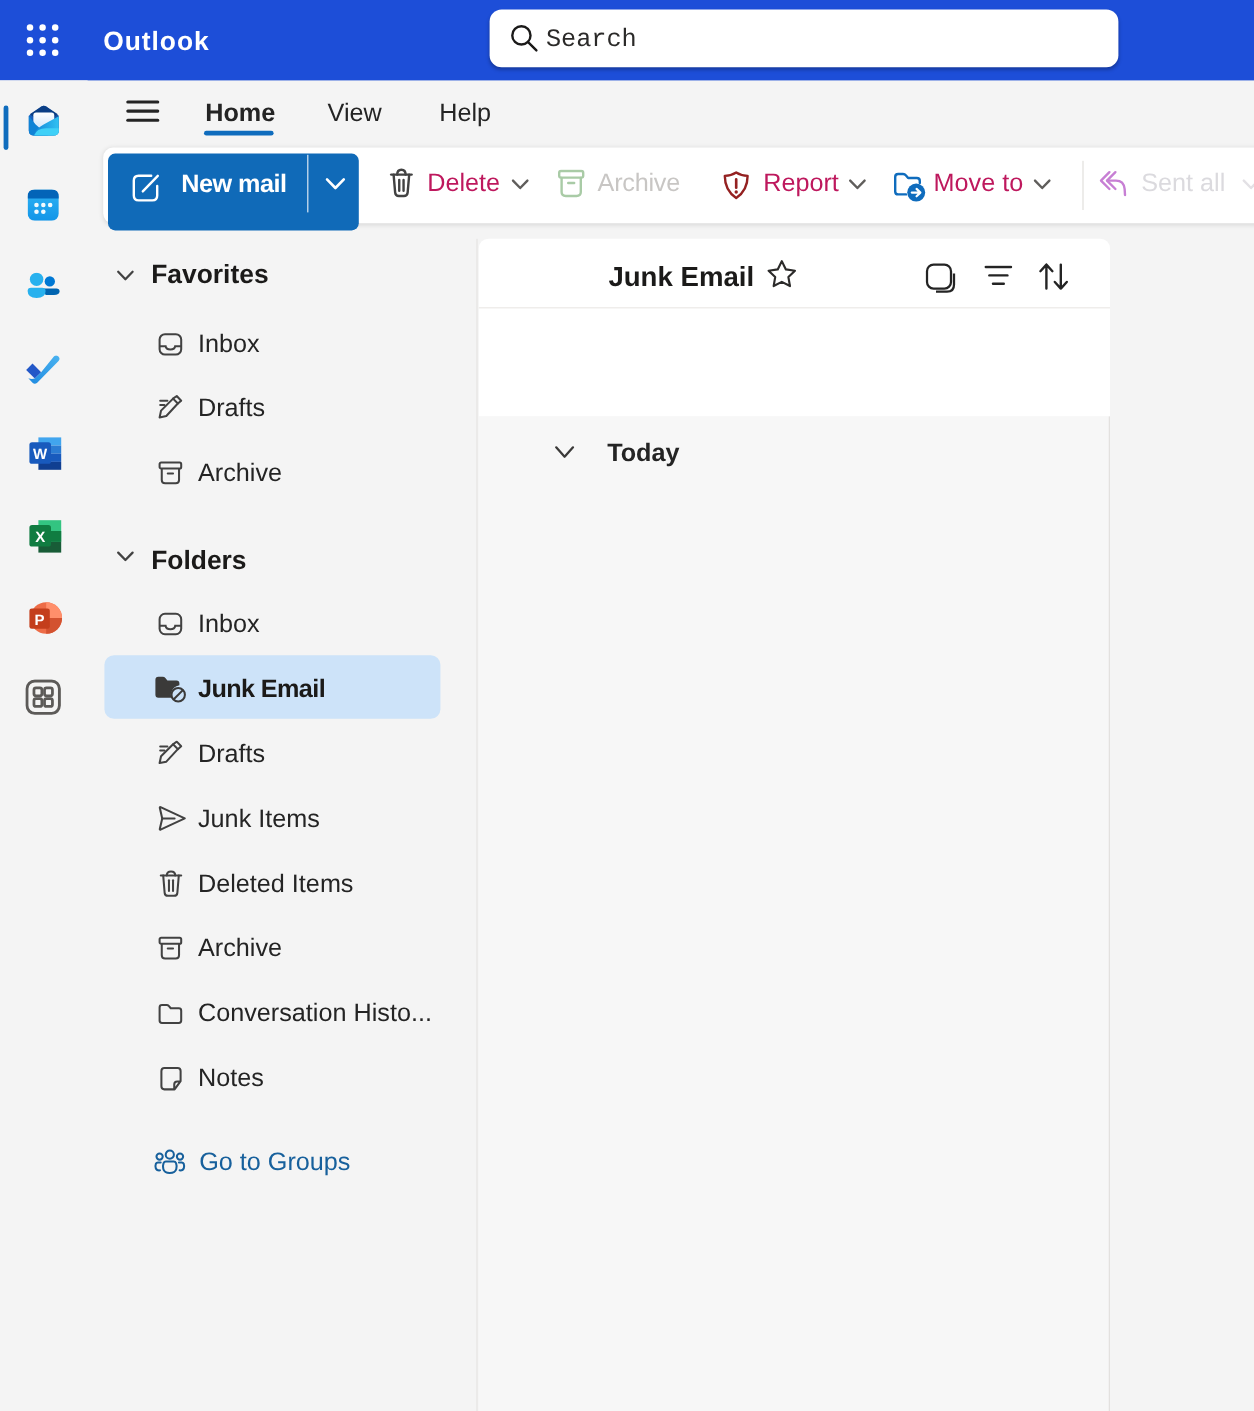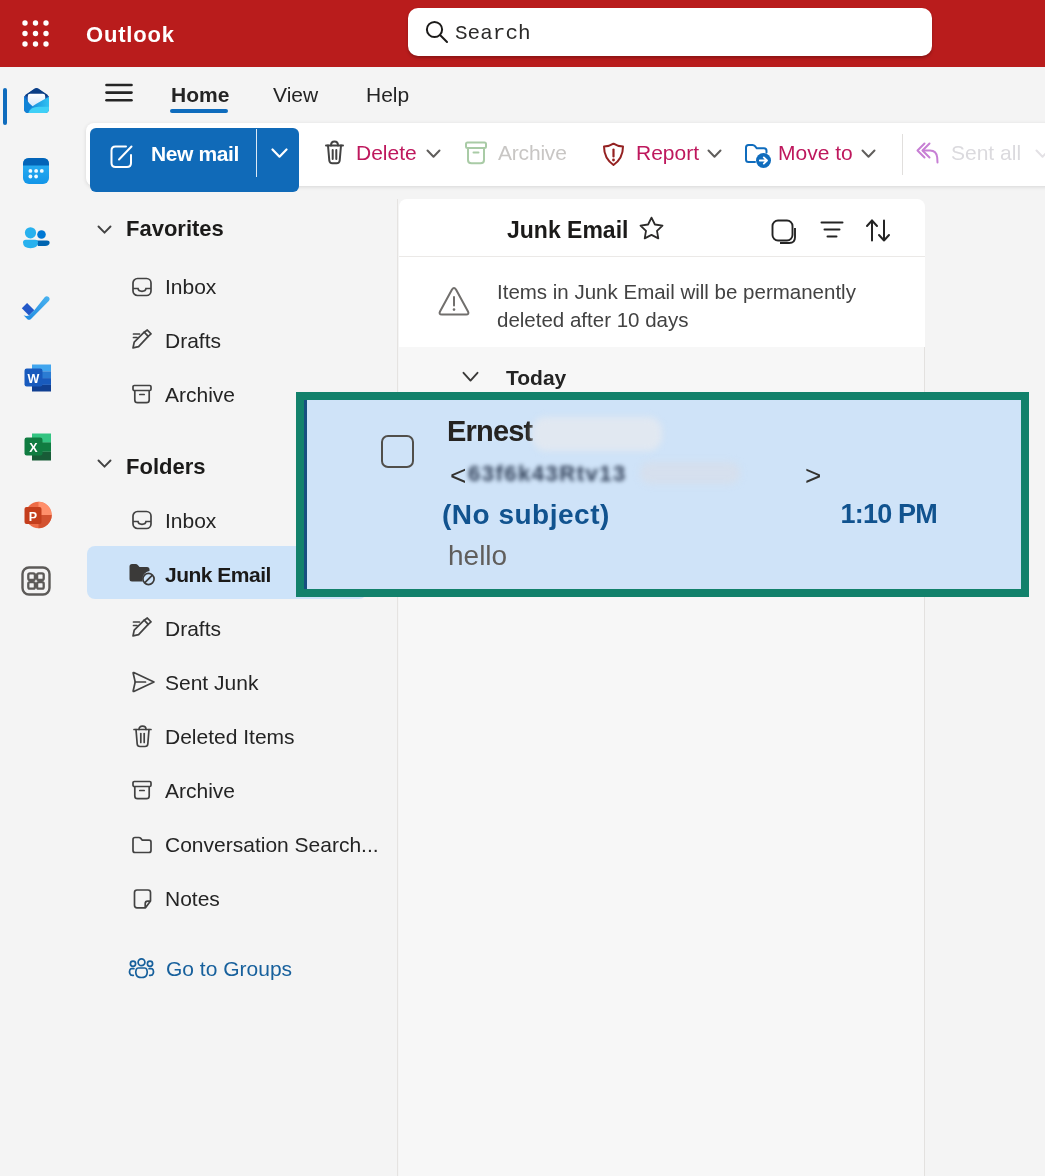--- a/index.html
+++ b/index.html
@@ -1,21 +1,21 @@
 <!DOCTYPE html>
 <html><head>
 <meta charset="utf-8">
 <style>
   * { margin:0; padding:0; box-sizing:border-box; }
   html,body { width:1045px; height:1176px; overflow:hidden; }
   body { font-family:"Liberation Sans", sans-serif; background:#f4f4f4; }
   .abs { position:absolute; }
   #stage { position:relative; width:1045px; height:1176px; background:#f4f4f4; }
   
-  #header { left:0; top:0; width:1045px; height:67px; background:#b91c1c; }
+  #header { left:0; top:0; width:1045px; height:67px; background:#1d4ed8; }
   #search { left:408px; top:8px; width:524px; height:48px; background:#fff; border-radius:10px; box-shadow:0 2px 3px rgba(0,0,0,.25); }
   #search .mag { left:16px; top:11px; }
   #search .ph { left:47px; top:14px; font-size:21px; color:#2b2a29;font-family:Liberation Mono, monospace; }
   #logo { left:86px; top:22px; font-size:22px; font-weight:700; color:#fff; letter-spacing:0.8px; }
   
   #rail { left:0; top:67px; width:73px; height:1109px; background:#f4f4f4; }
   #railsel { left:3px; top:88px; width:4px; height:37px; border-radius:2px; background:#0f6cbd; }
   
   .tab { font-size:21px; color:#242424; }
   #homeTab { left:171px; top:83px; font-weight:700; }
@@ -320,21 +320,21 @@
           <path d="M2.5 5 H8.5 M2.5 8.5 H6"></path>
         </g>
       </svg>
     <div class="abs sideItem" style="left:92px;top:418px;">Drafts</div>
     <svg class="abs icn" style="left:58px;top:471px;" width="25" height="24" viewBox="0 0 25 24">
         <g fill="none" stroke="#424242" stroke-width="1.7" stroke-linecap="round" stroke-linejoin="round">
           <path d="M2.8 2.6 L23 12 L2.8 21.4 Q2 21.7 2.2 20.7 L4.2 12 L2.2 3.3 Q2 2.3 2.8 2.6 Z"></path>
           <path d="M4.2 12 H14.5"></path>
         </g>
       </svg>
-    <div class="abs sideItem" style="left:92px;top:472px;">Sent Junk</div>
+    <div class="abs sideItem" style="left:92px;top:472px;">Junk Items</div>
     <svg class="abs icn" style="left:59px;top:526px;" width="21" height="23" viewBox="0 0 21 23">
         <g fill="none" stroke="#424242" stroke-width="1.7" stroke-linecap="round">
           <path d="M2 4.5 H19"></path>
           <path d="M7 4.5 Q7 1.2 10.5 1.2 Q14 1.2 14 4.5"></path>
           <path d="M4 4.5 L5.2 19 Q5.4 21.5 8 21.5 H13 Q15.6 21.5 15.8 19 L17 4.5"></path>
           <path d="M8.8 8.5 V17.5"></path>
           <path d="M12.2 8.5 V17.5"></path>
         </g>
       </svg>
     <div class="abs sideItem" style="left:92px;top:526px;">Deleted Items</div>
@@ -342,21 +342,21 @@
         <g fill="none" stroke="#424242" stroke-width="1.7" stroke-linecap="round">
           <rect x="2" y="2.5" width="18" height="5" rx="1.3"></rect>
           <path d="M3.8 7.8 V17 Q3.8 19.7 6.6 19.7 H15.4 Q18.2 19.7 18.2 17 V7.8"></path>
           <path d="M8.8 11.5 H13.2"></path>
         </g>
       </svg>
     <div class="abs sideItem" style="left:92px;top:580px;">Archive</div>
     <svg class="abs icn" style="left:58px;top:635px;" width="22" height="22" viewBox="0 0 22 22">
         <path d="M2 5.5 Q2 3.5 4 3.5 H7.8 Q9 3.5 9.8 4.4 L11.3 6.2 H18 Q20 6.2 20 8.2 V16.5 Q20 18.5 18 18.5 H4 Q2 18.5 2 16.5 Z" fill="none" stroke="#424242" stroke-width="1.7" stroke-linejoin="round"></path>
       </svg>
-    <div class="abs sideItem" style="left:92px;top:634px;">Conversation Search...</div>
+    <div class="abs sideItem" style="left:92px;top:634px;">Conversation Histo...</div>
     <svg class="abs icn" style="left:59px;top:689px;" width="21" height="22" viewBox="0 0 21 22">
         <path d="M2.5 4.5 Q2.5 2 5 2 H16 Q18.5 2 18.5 4.5 V13 L13.5 19.8 H5 Q2.5 19.8 2.5 17.3 Z M18.2 13.2 H15.7 Q13.2 13.2 13.2 15.7 V19.5" fill="none" stroke="#424242" stroke-width="1.7" stroke-linejoin="round"></path>
       </svg>
     <div class="abs sideItem" style="left:92px;top:688px;">Notes</div>
 
     <svg class="abs" style="left:55px;top:758px;" width="27" height="24" viewBox="0 0 27 24">
       <g fill="none" stroke="#17609c" stroke-width="1.7" stroke-linecap="round">
         <circle cx="13.5" cy="5.2" r="3.4"></circle>
         <circle cx="5" cy="6.8" r="2.6"></circle>
         <circle cx="22" cy="6.8" r="2.6"></circle>
@@ -391,40 +391,18 @@
         <line x1="7.5" y1="15.5" x2="16.5" y2="15.5"></line>
       </g>
     </svg>
     <svg class="abs" style="left:235px;top:8px;" width="26" height="25" viewBox="0 0 26 25">
       <g fill="none" stroke="#242424" stroke-width="2" stroke-linecap="round" stroke-linejoin="round">
         <path d="M7 22.5 V2.5 M7 2.5 L2 8 M7 2.5 L12 8"></path>
         <path d="M19 2.5 V22.5 M19 22.5 L14 17 M19 22.5 L24 17"></path>
       </g>
     </svg>
   </div>
-  <div id="warning" class="abs" style="left:399px;top:270px;width:526px;height:77px;">
-    <svg class="abs" style="left:39px;top:16px;" width="32" height="32" viewBox="0 0 32 32">
-      <path d="M14 3.6 Q16 0.6 18 3.6 L30 25.5 Q31.4 28.4 28.2 28.4 H3.8 Q0.6 28.4 2 25.5 Z" fill="none" stroke="#716f6d" stroke-width="2" stroke-linejoin="round"></path>
-      <line x1="16" y1="11" x2="16" y2="19.5" stroke="#716f6d" stroke-width="2" stroke-linecap="round"></line>
-      <circle cx="16" cy="23.6" r="1.3" fill="#716f6d"></circle>
-    </svg>
-    <div class="abs warnTxt" style="left:98px;top:10px;">Items in Junk Email will be permanently</div>
-    <div class="abs warnTxt" style="left:98px;top:38px;">deleted after 10 days</div>
-  </div>
   <svg class="abs" style="left:462px; top:371px;" width="17" height="13" viewBox="0 0 17 13">
       <path d="M1.5 1.8 L8.5 9.6 L15.5 1.8" fill="none" stroke="#3b3a39" stroke-width="1.9" stroke-linecap="round" stroke-linejoin="round"></path>
     </svg>
   <div id="todayLbl" class="abs">Today</div>
 
-  <div id="anno" class="abs">
-    <div id="annobar" class="abs"></div>
-    <div id="annobox" class="abs"></div>
-    <div class="ern abs">Ernest</div>
-    <div class="abs" style="left:228px;top:17px;width:130px;height:34px;border-radius:14px;background:rgba(228,233,240,.85);filter:blur(3px);"></div>
-    <div class="abs" style="left:146px;top:60px;font-size:28px;color:#33322f;">&lt;</div>
-    <div class="abs" style="left:164px;top:61px;font-size:22px;font-weight:600;color:#2e3d55;filter:blur(2.3px);letter-spacing:1.5px;">63f6k43Rtv13</div>
-    <div class="abs" style="left:336px;top:62px;width:100px;height:22px;border-radius:10px;background:rgba(214,223,236,.9);filter:blur(3.5px);"></div>
-    <div class="abs" style="left:501px;top:60px;font-size:28px;color:#33322f;">&gt;</div>
-    <div class="nosub abs">(No subject)</div>
-    <div class="etime abs">1:10 PM</div>
-    <div class="ehello abs">hello</div>
-  </div>
 </div>
 
 </body></html>

